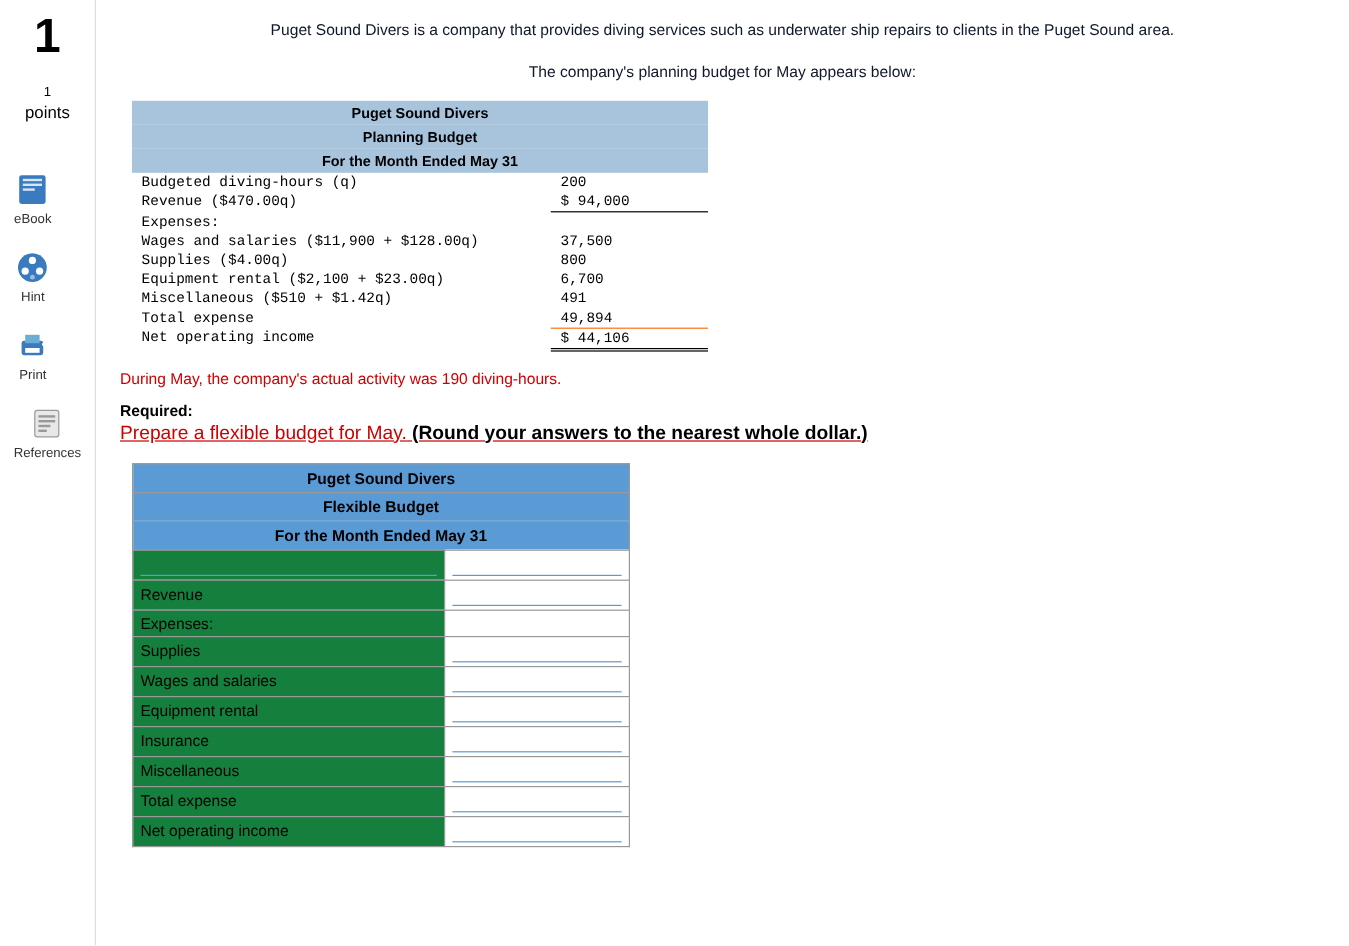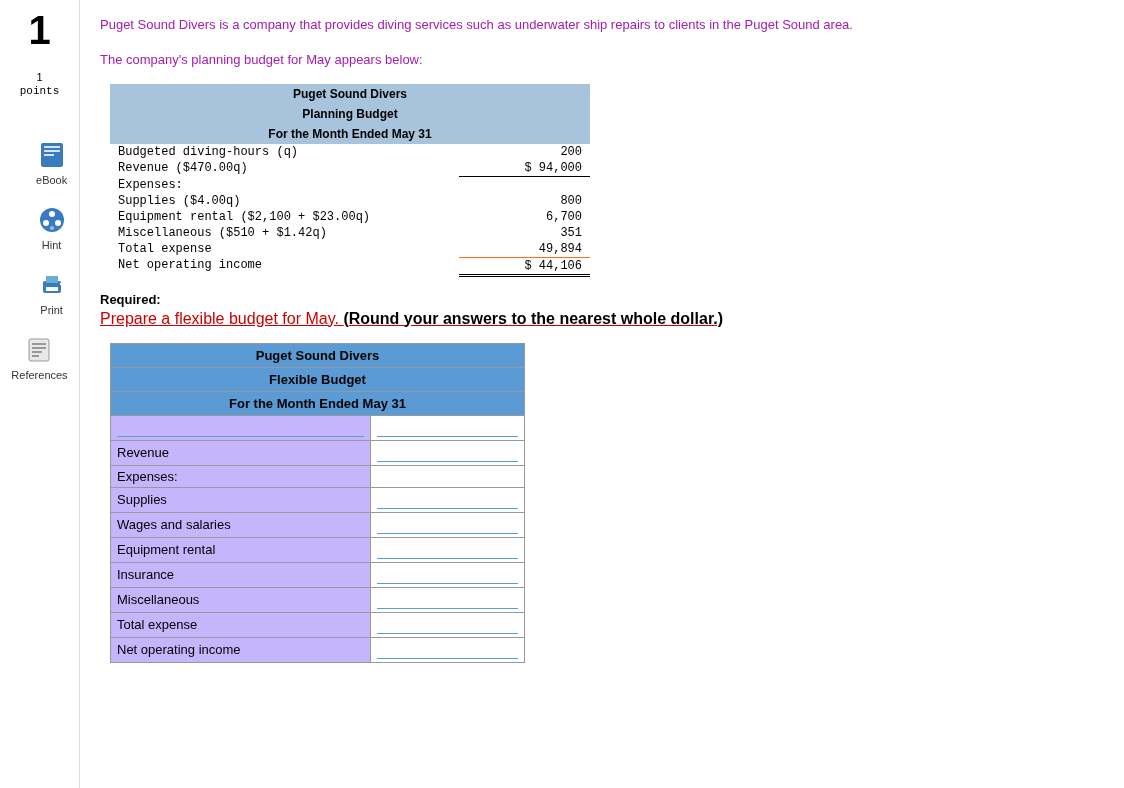--- a/index.html
+++ b/index.html
@@ -34,21 +34,21 @@
     .question-number {
       font-size: 40px;
       font-weight: bold;
       color: #000;
       line-height: 1;
     }
 
     .sidebar-tools {
       display: flex;
       flex-direction: column;
-      align-items: flex-end;
+      align-items: flex-start;
       gap: 18px;
       margin-top: 20px;
     }
 
     .sidebar-tool {
       display: flex;
       flex-direction: column;
       align-items: center;
       gap: 3px;
       cursor: pointer;
@@ -67,24 +67,25 @@
       color: #333;
     }
 
     
     .main-content {
       flex: 1;
       padding: 15px 20px 20px 20px;
     }
 
     .intro-text {
-      color: #a21caf;
+      color: #0f172a;
       font-size: 13px;
       line-height: 1.5;
       margin-bottom: 15px;
+      text-align: center;
     }
 
     
     .planning-table-wrapper {
       margin-bottom: 15px;
       margin-left: 10px;
     }
 
     .planning-table {
       border-collapse: collapse;
@@ -107,21 +108,21 @@
       vertical-align: top;
     }
 
     .planning-table .label-col {
       width: 320px;
       margin-left: 34px;
     }
 
     .planning-table .value-col {
       width: 120px;
-      text-align: right;
+      text-align: left;
     }
 
     .indent1 {
       padding-left: 20px;
     }
 
     .during-text {
       color: #cc0000;
       font-size: 13px;
       margin-bottom: 12px;
@@ -167,21 +168,21 @@
     }
 
     .flexible-table td {
       border: 1px solid #999;
       padding: 3px 6px;
       vertical-align: middle;
     }
 
     .flexible-table .label-cell {
       width: 220px;
-      background: #c4b5fd;
+      background: #15803d;
     }
 
     .flexible-table .input-cell {
       width: 130px;
       background: #fff;
     }
 
     .flex-input {
       width: 100%;
       border: none;
@@ -198,21 +199,21 @@
   </style>
 </head>
 <body>
 
 <div class="page-wrapper">
 
   <div class="sidebar">
     <div class="question-number">1</div>
     <div style="text-align:center; line-height:1.3;">
       <div style="font-size:11px;">1</div>
-      <div style="font-size:11px;font-family:Liberation Mono, monospace;">points</div>
+      <div style="font-size:14px;">points</div>
     </div>
     <div class="sidebar-tools">
 
       <div class="sidebar-tool">
         <div class="tool-icon">
           <svg width="28" height="28" viewBox="0 0 28 28">
             <rect x="3" y="2" width="22" height="24" rx="2" fill="#3a7abf"></rect>
             <rect x="6" y="5" width="16" height="2" fill="#fff" opacity="0.8"></rect>
             <rect x="6" y="9" width="16" height="2" fill="#fff" opacity="0.8"></rect>
             <rect x="6" y="13" width="10" height="2" fill="#fff" opacity="0.8"></rect>
@@ -287,50 +288,55 @@
         <tr>
           <td class="label-col">Revenue ($470.00q)</td>
           <td class="value-col" style="border-bottom:1px solid #000;margin-top:32px;">$ 94,000</td>
         </tr>
 
         <tr>
           <td class="label-col">Expenses:</td>
           <td class="value-col"></td>
         </tr>
 
+        <tr>
+          <td class="label-col indent1">Wages and salaries ($11,900 + $128.00q)</td>
+          <td class="value-col">37,500</td>
+        </tr>
 
         <tr>
           <td class="label-col indent1">Supplies ($4.00q)</td>
           <td class="value-col">800</td>
         </tr>
 
         <tr>
           <td class="label-col indent1">Equipment rental ($2,100 + $23.00q)</td>
           <td class="value-col">6,700</td>
         </tr>
 
 
         <tr>
           <td class="label-col indent1">Miscellaneous ($510 + $1.42q)</td>
-          <td class="value-col">351</td>
+          <td class="value-col">491</td>
         </tr>
 
         <tr>
           <td class="label-col">Total expense</td>
           <td class="value-col" style="border-bottom:1px solid #f97316;">49,894</td>
         </tr>
 
         <tr>
           <td class="label-col">Net operating income</td>
           <td class="value-col" style="border-bottom:3px double #000;">$ 44,106</td>
         </tr>
       </tbody>
         </table>
     </div>
 
+    <p class="during-text">During May, the company's actual activity was 190 diving-hours.</p>
 
     <p class="required-label">Required:</p>
     <p class="required-text">
       <span>Prepare a flexible budget for May.</span>
       <strong>(Round your answers to the nearest whole dollar.)</strong>
     </p>
 
     <div class="flexible-table-wrapper">
       <table class="flexible-table">
         <tbody>

